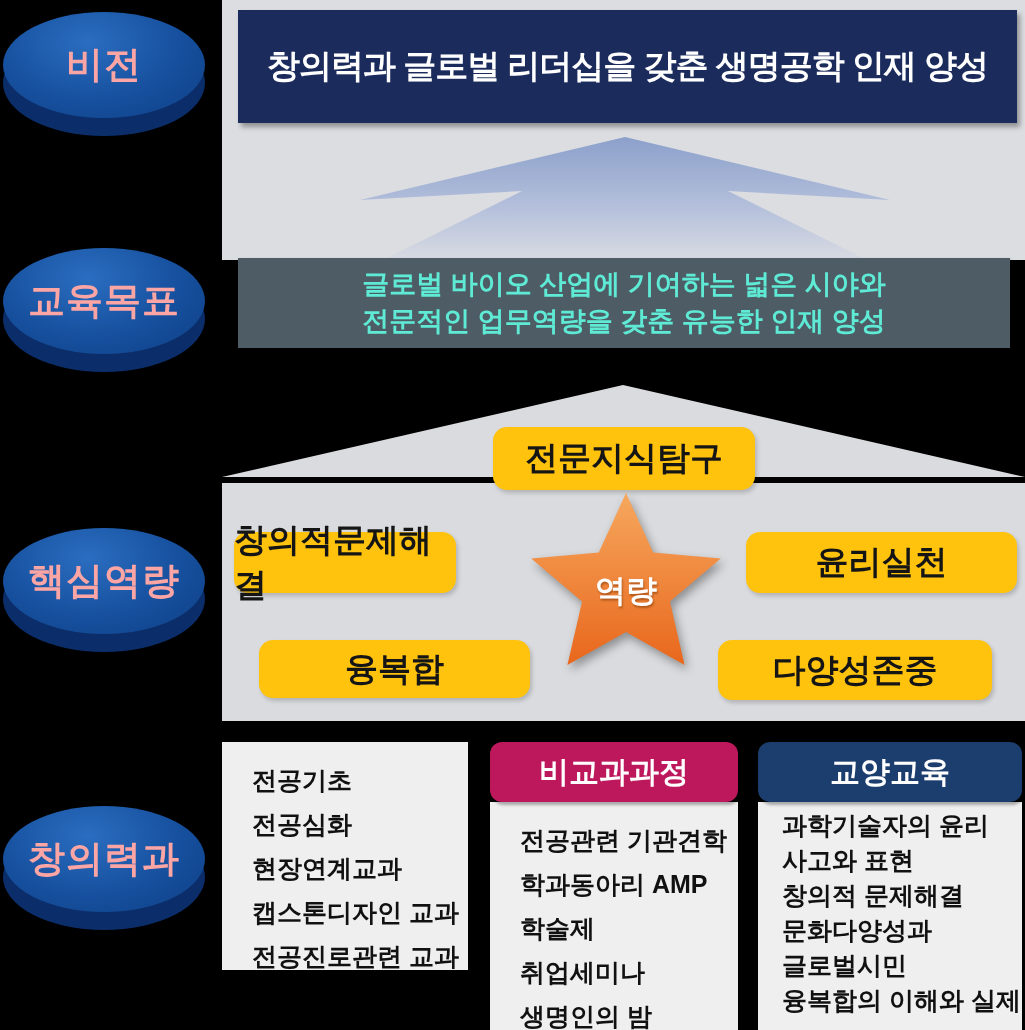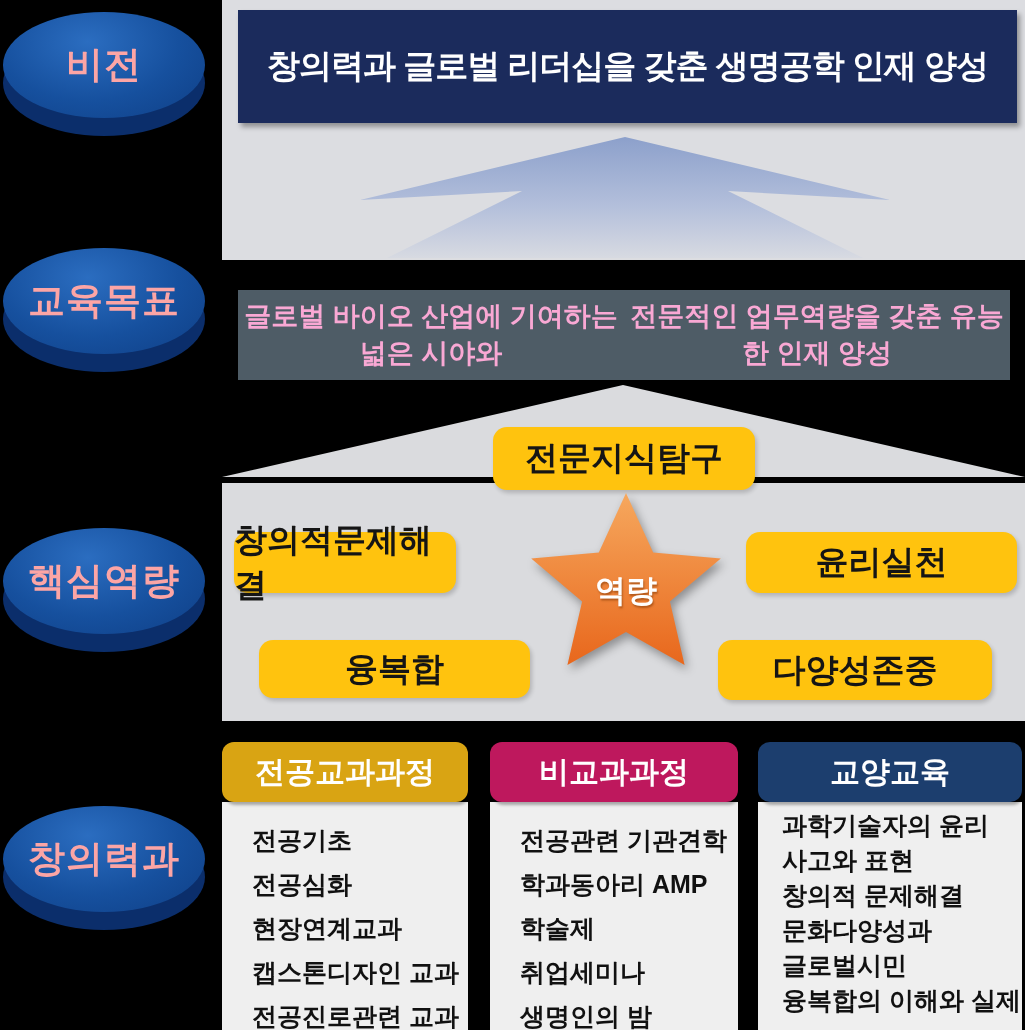--- a/index.html
+++ b/index.html
@@ -14,22 +14,22 @@
     background:radial-gradient(ellipse at 42% 28%, #2B6DC0 0%, #16509E 55%, #0F3F86 100%);}
   .oval .lbl{position:absolute;top:0;left:0;width:202px;height:106px;display:flex;align-items:center;justify-content:center;
     color:#fca5a5;font-size:37px;letter-spacing:1px;}
   
   .panel-top{position:absolute;left:222px;top:0;width:803px;height:260px;background:#DCDDE1;}
   .banner{position:absolute;left:16px;top:10px;width:779px;height:113px;background:#1B2B5C;
     display:flex;align-items:center;justify-content:center;color:#fff;font-size:33px;letter-spacing:-1px;
     box-shadow:3px 4px 5px rgba(0,0,0,0.35);}
   .arrow-svg{position:absolute;left:0;top:0;width:803px;height:364px;}
   .goalbar{position:absolute;left:16px;top:258px;width:772px;height:90px;background:#4E5C66;
-    display:flex;align-items:center;justify-content:center;
-    color:#f9a8d4;font-size:27px;line-height:37px;text-align:center;box-shadow:2px 3px 4px rgba(0,0,0,0.35);margin-top:32px;}
+    display:flex;flex-direction:column;align-items:center;justify-content:center;
+    color:#5eead4;font-size:27px;line-height:37px;text-align:center;box-shadow:2px 3px 4px rgba(0,0,0,0.35);}
   
   .house-svg{position:absolute;left:222px;top:380px;width:803px;height:345px;}
   .ybox{position:absolute;background:#FFC30E;border-radius:14px;display:flex;align-items:center;justify-content:center;
     color:#151515;font-size:33px;box-shadow:2px 3px 4px rgba(0,0,0,0.18);}
   .ybox.top   {left:493px;top:427px;width:262px;height:63px;}
   .ybox.ml    {left:234px;top:532px;width:222px;height:61px;}
   .ybox.mr    {left:746px;top:532px;width:271px;height:61px;}
   .ybox.bl    {left:259px;top:640px;width:271px;height:58px;}
   .ybox.br    {left:718px;top:640px;width:274px;height:60px;}
   .star-wrap{position:absolute;left:520px;top:485px;width:212px;height:200px;}
@@ -110,21 +110,20 @@
           <stop offset="0" stop-color="#F6A85E"></stop>
           <stop offset="1" stop-color="#E8671C"></stop>
         </linearGradient>
       </defs>
       <polygon points="106,8 133.2,67.4 200.8,73.6 149.9,116.6 164.6,179.9 106,147 47.4,179.9 62.1,116.6 11.2,73.6 78.8,67.4" fill="url(#starGrad)" style="filter:drop-shadow(3px 5px 5px rgba(0,0,0,0.35))"></polygon>
     </svg>
     <div class="star-lbl">역량</div>
   </div>
 
   <div class="col col1">
-    <div class="hdr" style="background-color: rgb(217, 164, 19);">전공교과과정</div>
     <div class="body">
       <div>전공기초</div>
       <div>전공심화</div>
       <div>현장연계교과</div>
       <div>캡스톤디자인 교과</div>
       <div>전공진로관련 교과</div>
     </div>
   </div>
 
   <div class="col col2">

